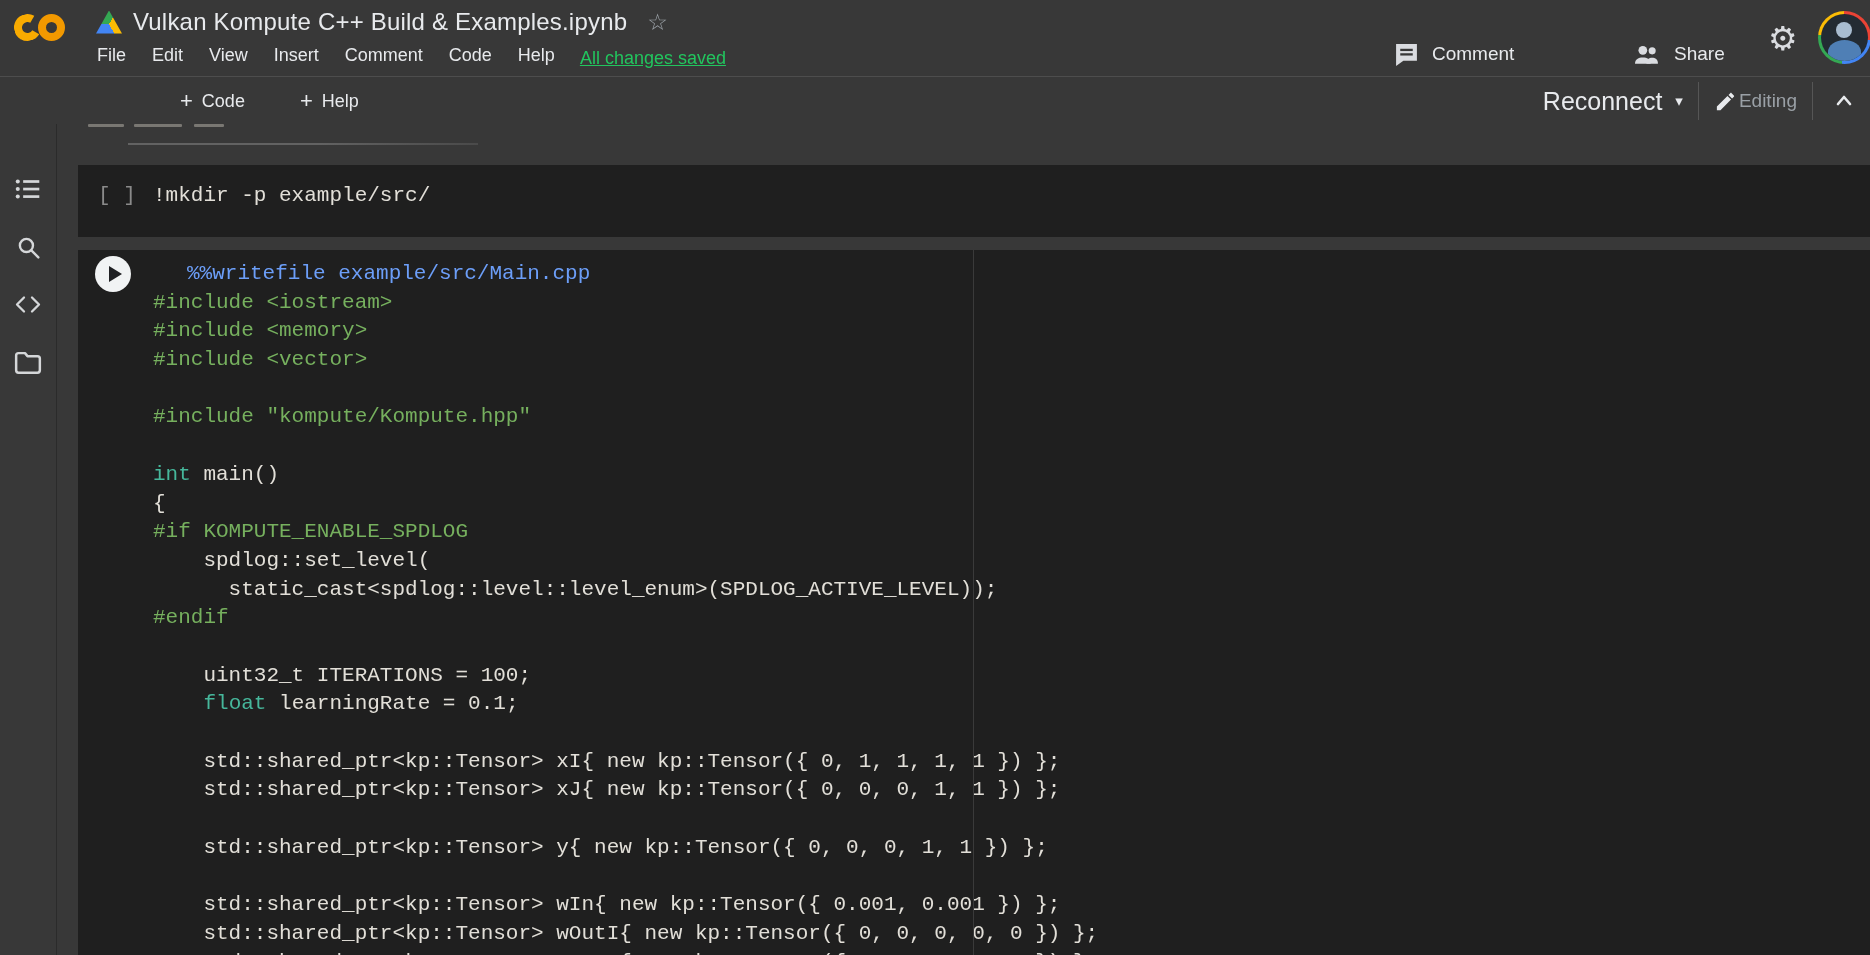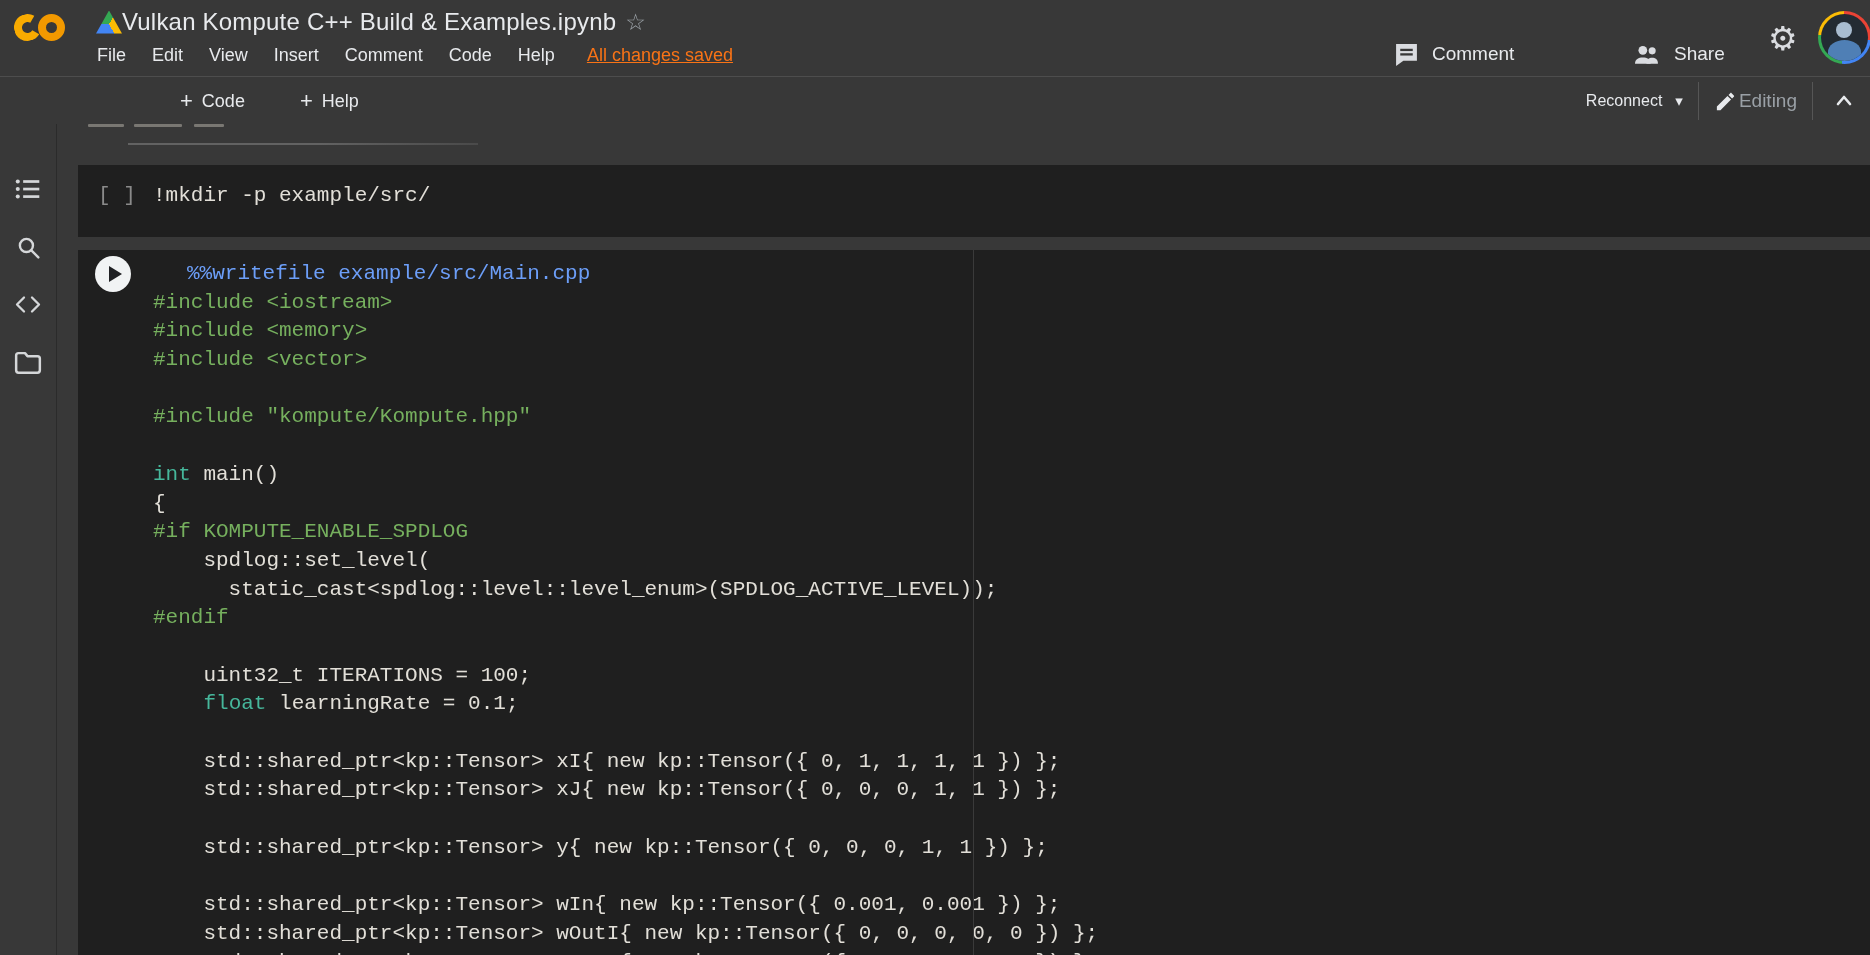--- a/index.html
+++ b/index.html
@@ -6,29 +6,29 @@
   html, body { width: 1870px; height: 955px; overflow: hidden; }
   body { font-family: "Liberation Sans", sans-serif; background: #2a2a2a; }
   .app { position: relative; width: 1870px; height: 955px; background: var(--chrome_bg); overflow: hidden; }
 
   
   header { position: absolute; left: 0; top: 0; width: 1870px; height: 76px; background: var(--chrome_bg); z-index: 5; }
   .logo { position: absolute; left: 14px; top: 14px; width: 56px; height: 28px; cursor: pointer; }
   .ring { display: inline-block; width: 27px; height: 27px; border: 8.5px solid var(--accent_orange); border-radius: 50%; }
   .ring-c { border-right-color: transparent; transform: rotate(-15deg); }
   .ring-o { margin-left: -3px; border-color: #F29900; }
-  .title-row { position: absolute; left: 96px; top: 8px; display: flex; align-items: center; }
+  .title-row { position: absolute; left: 96px; top: 8px; display: flex; align-items: center; gap: 11px; }
   .drive-icon { width: 26px; height: 23px;
     clip-path: polygon(50% 0, 100% 100%, 0 100%);
     background: conic-gradient(from 30deg at 50% 58%, #fbbc04 0 120deg, #4285f4 120deg 240deg, #34a853 240deg 360deg); }
   .doc-title { color: #e8eaed; font-size: 24px; letter-spacing: .2px; cursor: text; }
   .star { color: #9aa0a6; font-size: 23px; margin-left: 9px; cursor: pointer; }
-  .menu { position: absolute; left: 84px; top: 42px; display: flex; align-items: center; }
+  .menu { position: absolute; left: 84px; top: 42px; display: flex; align-items: flex-end; }
   .menu-item { color: #e8eaed; font-size: 18px; padding: 3px 13px; cursor: pointer; border-radius: 3px; }
-  .save-status { color: #f97316; font-size: 18px; margin-left: 19px; text-decoration: underline; cursor: pointer; }
+  .save-status { color: #22c55e; font-size: 18px; margin-left: 12px; text-decoration: underline; cursor: pointer; }
   .hdr-btn { position: absolute; top: 16px; height: 76px; display: flex; align-items: center; gap: 13px; cursor: pointer; }
   .hdr-btn span { color: #e8eaed; font-size: 19px; }
   .comment-btn { left: 1394px; }
   .share-btn { left: 1634px; }
   .gear-btn { position: absolute; left: 1768px; top: 0; height: 76px; display: flex; align-items: center; cursor: pointer; }
   .gear-glyph { color: #dadce0; font-size: 33px; line-height: 33px; }
   .avatar { position: absolute; left: 1818px; top: 11px; width: 53px; height: 53px; border-radius: 50%; cursor: pointer;
     background: conic-gradient(#ea4335 0 95deg, #4285f4 95deg 185deg, #34a853 185deg 275deg, #fbbc05 275deg 360deg);
     display: flex; align-items: center; justify-content: center; }
   .avatar-inner { width: 47px; height: 47px; border-radius: 50%; background: #232b33; position: relative; overflow: hidden; }
@@ -36,21 +36,21 @@
   .av-body { position: absolute; left: 7px; top: 26px; width: 33px; height: 24px; border-radius: 50% 50% 0 0; background: #4f7fb5; }
 
   
   .toolbar { position: absolute; left: 0; top: 76px; width: 1870px; height: 48px; background: var(--chrome_bg); border-top: 1px solid #4d4d4d; z-index: 4; }
   .tb-btn { position: absolute; top: 0; height: 48px; display: flex; align-items: center; gap: 9px; cursor: pointer; color: #e8eaed; font-size: 18px; }
   .tb-plus { font-size: 22px; font-weight: 400; line-height: 22px; color: #e8eaed; }
   .add-code { left: 180px; }
   .add-text { left: 300px; }
   .tb-right { position: absolute; right: 10px; top: 0; height: 48px; display: flex; align-items: center; gap: 15px; }
   .reconnect { display: flex; align-items: center; gap: 13px; cursor: pointer; }
-  .reconnect-label { color: #e8eaed; font-size: 16px; }
+  .reconnect-label { color: #e8eaed; font-size: 25px; }
   .caret-down { color: #e8eaed; font-size: 15px; }
   .tb-divider { width: 1px; height: 38px; background: #565656; }
   .editing { display: flex; align-items: center; gap: 2px; cursor: pointer; }
   .editing-label { color: #9aa0a6; font-size: 19px; }
   .collapse { cursor: pointer; display: flex; align-items: center; padding: 0 4px; }
 
   
   .sidebar { position: absolute; left: 0; top: 76px; width: 57px; height: 879px; background: var(--chrome_bg); border-right: 1px solid #2b2b2b; z-index: 3; }
   .sb-icon { position: absolute; left: 14px; width: 28px; height: 28px; cursor: pointer; display: flex; align-items: center; justify-content: center; }
 

